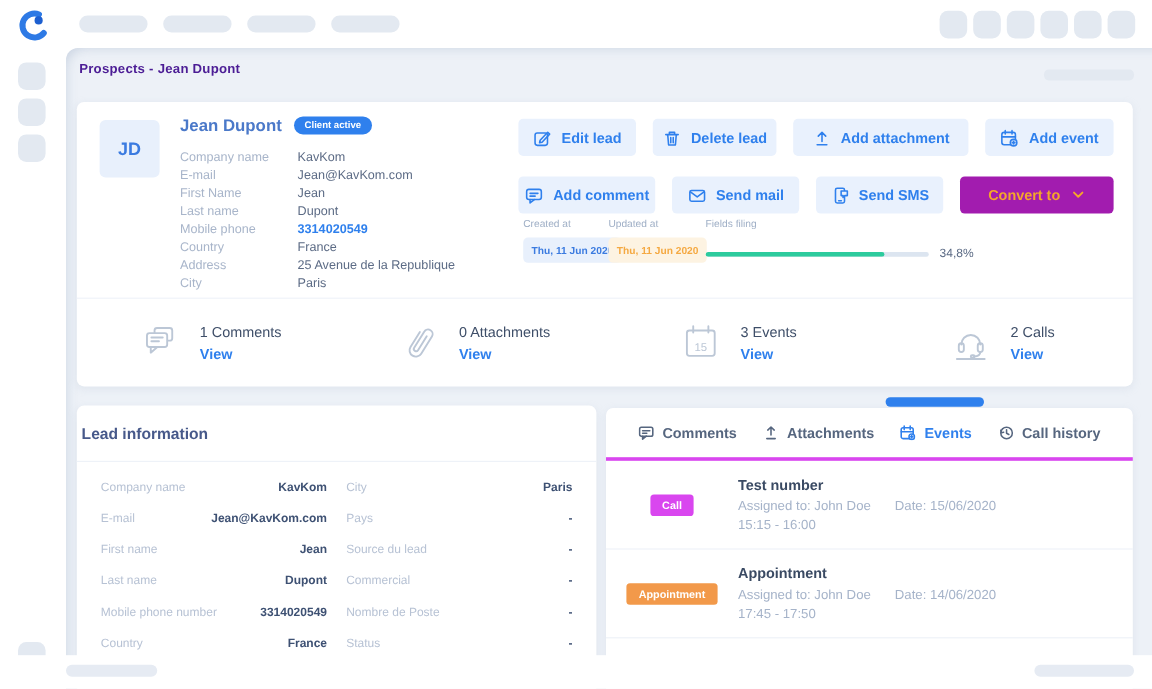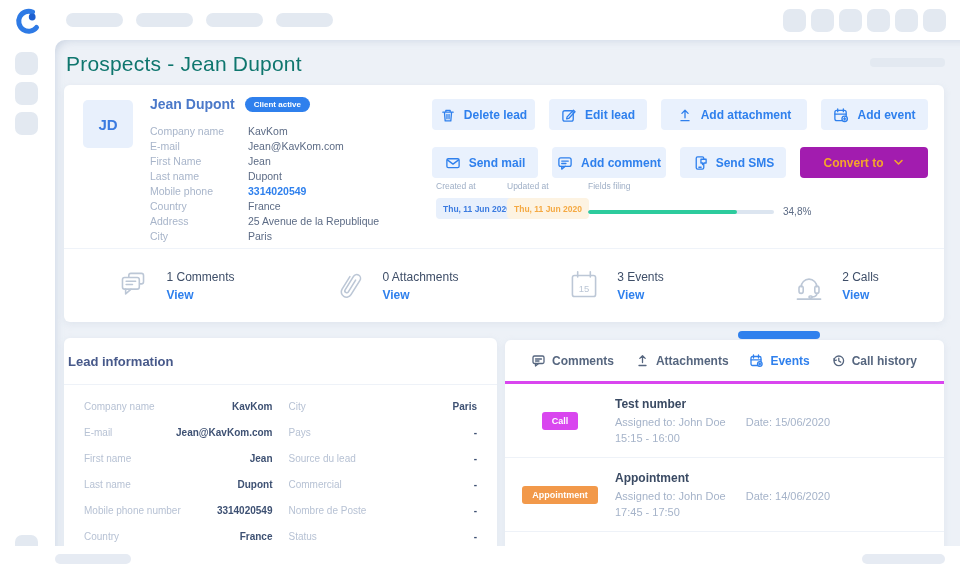--- a/index.html
+++ b/index.html
@@ -14,21 +14,21 @@
   
   #topbar { position:absolute; left:55px; top:0; right:0; height:40px; background:#fff; z-index:9;
             display:flex; align-items:center; padding-left:11px; gap:13px; }
   .nav-ph { width:57px; height:14px; border-radius:7px; background:#e3e9f1; }
   #top-right { margin-left:auto; margin-right:14px; display:flex; gap:5px; }
   .sq-ph { width:23px; height:23px; border-radius:7px; background:#e3e9f1; }
 
   
   #content { position:absolute; left:55px; top:40px; right:0; bottom:0; background:#edf1f7;
              border-top-left-radius:10px; box-shadow: inset 7px 7px 9px -7px rgba(140,160,190,.35); }
-  #page-title { position:absolute; left:11px; top:12px; font-size:21px; font-weight:normal; color:#0f766e; letter-spacing:.2px; }
+  #page-title { position:absolute; left:11px; top:12px; font-size:11px; font-weight:bold; color:#4c1d95; letter-spacing:.2px; }
   #title-ph { position:absolute; right:15px; top:18px; width:75px; height:9px; border-radius:4px; background:#e3e9f1; }
 
   .card { position:absolute; background:#fff; border-radius:6px; box-shadow:0 2px 7px rgba(160,175,198,.18); }
 
   
   #profile-card { left:9px; top:45px; width:880px; height:237px; }
   #avatar { position:absolute; left:19px; top:15px; width:50px; height:48px; border-radius:5px;
             background:#e8f0fc; display:flex; align-items:center; justify-content:center;
             font-size:15px; font-weight:bold; color:#3b7be0; }
   #p-name-row { position:absolute; left:86px; top:11px; display:flex; align-items:center; gap:10px; }
@@ -175,63 +175,63 @@
           <span class="pf-value">25 Avenue de la Republique</span>
         </div>
       <div class="pf-row">
           <span class="pf-label">City</span>
           <span class="pf-value">Paris</span>
         </div>
     </div>
 
     <div id="actions">
       <div class="act-row">
-        <div class="btn b-r1b">
-          <svg class="icon-stroke" width="16" height="16" viewBox="0 0 17 17">
-              <path d="M3 5.5h11 M6.2 5.5V3.5h4.6v2 M4.7 5.5l.8 9.2h6l.8-9.2 M7.4 8v4.6 M9.6 8v4.6"></path>
-            </svg>
-          <span>Delete lead</span>
-        </div>
         <div class="btn b-r1a">
           <svg class="icon-stroke" width="16" height="16" viewBox="0 0 17 17">
               <rect x="2" y="4" width="11" height="11" rx="2"></rect>
               <path d="M6.5 10.5 L13.2 3.4 l1.7 1.7 L8.2 12.2 l-2.2 .5 z"></path>
             </svg>
           <span>Edit lead</span>
+        </div>
+        <div class="btn b-r1b">
+          <svg class="icon-stroke" width="16" height="16" viewBox="0 0 17 17">
+              <path d="M3 5.5h11 M6.2 5.5V3.5h4.6v2 M4.7 5.5l.8 9.2h6l.8-9.2 M7.4 8v4.6 M9.6 8v4.6"></path>
+            </svg>
+          <span>Delete lead</span>
         </div>
         <div class="btn b-r1c">
           <svg class="icon-stroke" width="16" height="16" viewBox="0 0 17 17">
               <path d="M8.5 11.5V3.5 M5.2 6.8 L8.5 3.5 l3.3 3.3 M4.2 14.5h8.6"></path>
             </svg>
           <span>Add attachment</span>
         </div>
         <div class="btn b-r1d">
           <svg class="icon-stroke" width="16" height="16" viewBox="0 0 17 17">
               <rect x="2" y="3.5" width="12" height="11" rx="2"></rect>
               <path d="M5 2v3 M11 2v3 M2 7.5h12"></path>
               <circle cx="12.4" cy="12.6" r="2.9" fill="#e9f1fd"></circle>
               <path d="M12.4 11.4v2.4 M11.2 12.6h2.4"></path>
             </svg>
           <span>Add event</span>
         </div>
       </div>
       <div class="act-row">
+        <div class="btn b-r2a">
+          <svg class="icon-stroke" width="16" height="16" viewBox="0 0 17 17">
+              <rect x="2" y="3" width="13" height="9" rx="2"></rect>
+              <path d="M5 12v3l3.8-3 M5 6.5h7 M5 9h4.5"></path>
+            </svg>
+          <span>Add comment</span>
+        </div>
         <div class="btn b-r2b">
           <svg class="icon-stroke" width="16" height="16" viewBox="0 0 17 17">
               <rect x="2" y="4" width="13" height="9.5" rx="1.5"></rect>
               <path d="M2.5 5.2 L8.5 9.7 L14.5 5.2"></path>
             </svg>
           <span>Send mail</span>
-        </div>
-        <div class="btn b-r2a">
-          <svg class="icon-stroke" width="16" height="16" viewBox="0 0 17 17">
-              <rect x="2" y="3" width="13" height="9" rx="2"></rect>
-              <path d="M5 12v3l3.8-3 M5 6.5h7 M5 9h4.5"></path>
-            </svg>
-          <span>Add comment</span>
         </div>
         <div class="btn b-r2c">
           <svg class="icon-stroke" width="16" height="16" viewBox="0 0 17 17">
               <rect x="4.5" y="2" width="8" height="13" rx="1.5"></rect>
               <path d="M7.3 13h2.4"></path>
               <path d="M9.5 4.5h5.5v4h-2.2l-1.6 1.6V8.5H9.5z" fill="#e9f1fd"></path>
             </svg>
           <span>Send SMS</span>
         </div>
         <div class="btn orange b-r2d">

